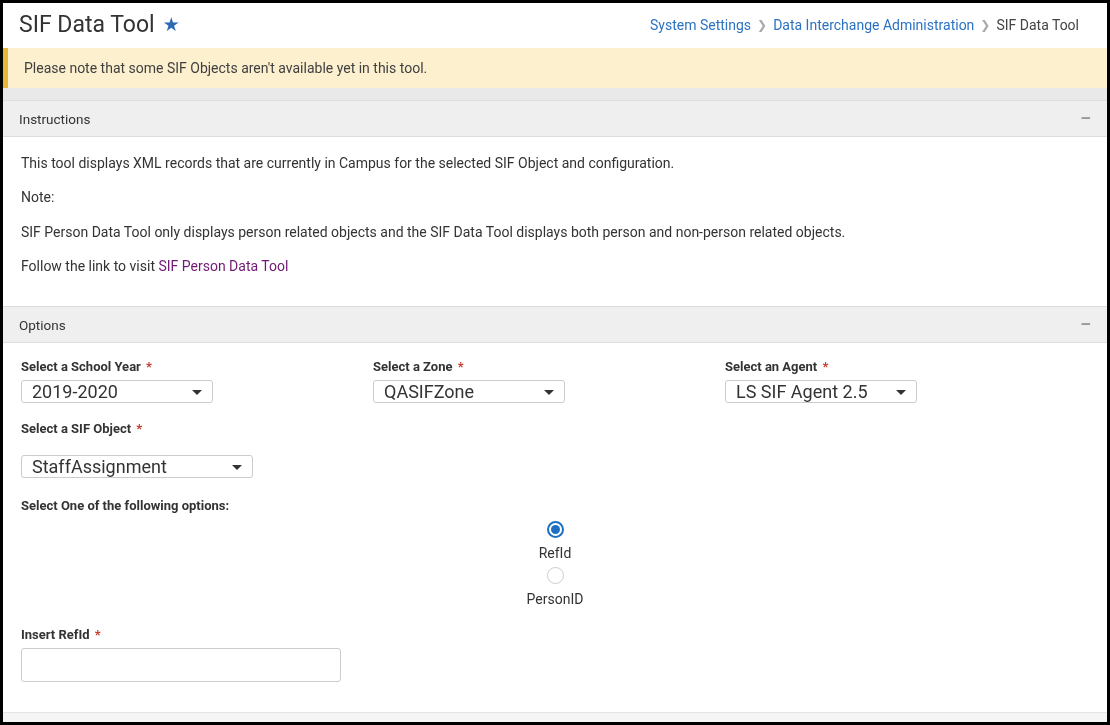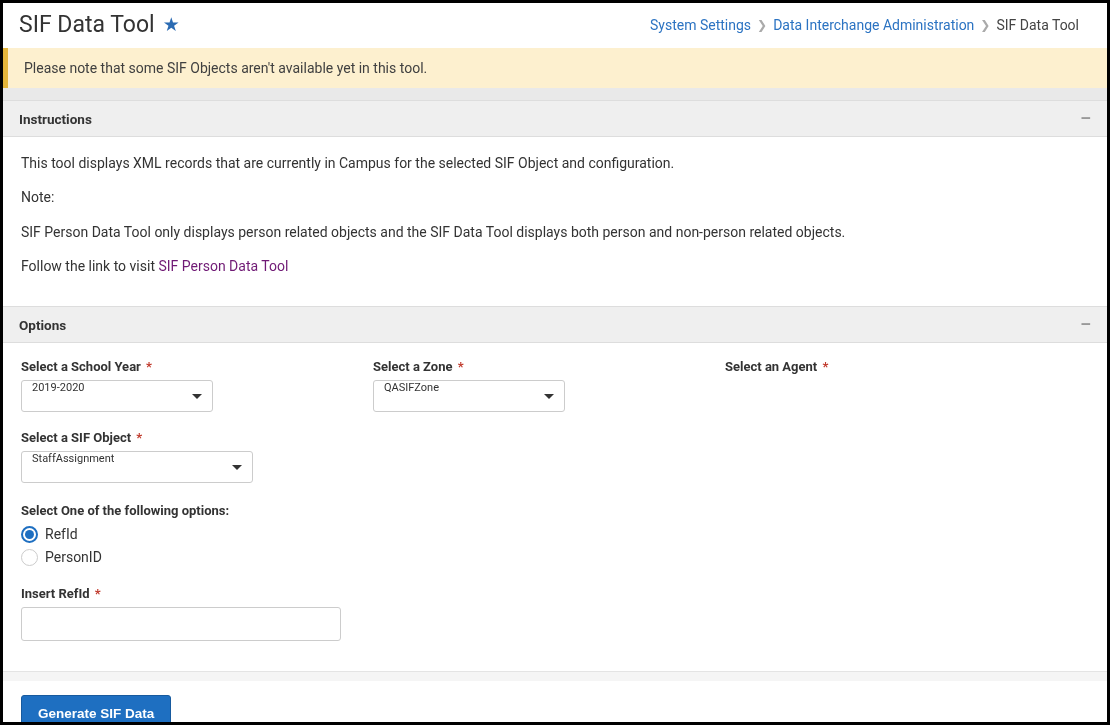--- a/index.html
+++ b/index.html
@@ -66,21 +66,21 @@
       background: #efefef;
       border-top: 1px solid #ddd;
       border-bottom: 1px solid #ddd;
       padding: 9px 16px;
       display: flex;
       justify-content: space-between;
       align-items: center;
     }
     .section-header-title {
       font-size: 13.5px;
-      font-weight: 700;
+      font-weight: 400;
       color: #333;
     }
     .minus-icon {
       color: #999;
       font-size: 17px;
       font-weight: 700;
       line-height: 1;
     }
     .section-body {
       padding: 16px 18px;
@@ -117,28 +117,28 @@
       color: #333;
       margin-bottom: 6px;
     }
     .field-label .req {
       color: #c0392b;
       margin-left: 2px;
     }
     .dropdown {
       position: relative;
       width: 192px;
-      height: 32px;
+      height: 23px;
       border: 1px solid #ccc;
       border-radius: 3px;
       background: #fff;
       display: flex;
-      align-items: flex-start;
+      align-items: flex-end;
       padding: 0 26px 0 10px;
-      font-size: 11px;
+      font-size: 18px;
       color: #333;
       cursor: pointer;
     }
     .dropdown.wide { width: 232px; }
     .dropdown::after {
       content: "";
       position: absolute;
       right: 10px;
       top: 50%;
       margin-top: -2px;
@@ -149,24 +149,26 @@
     .radio-group-label {
       font-size: 13px;
       font-weight: 700;
       color: #333;
       margin-bottom: 8px;
       display: block;
       margin-top: 16px;
     }
     .radio-option {
       display: flex;
+      align-items: center;
       gap: 7px;
       margin-bottom: 6px;
       font-size: 14px;
       color: #333;
+      flex-direction: column;
     }
     .radio-circle {
       width: 17px;
       height: 17px;
       border-radius: 50%;
       border: 1.5px solid #ccc;
       display: flex;
       align-items: center;
       justify-content: center;
       background: #fff;
@@ -261,24 +263,27 @@
       </div>
     </div>
     <div class="form-field">
       <label class="field-label"><span>Select a Zone</span> <span class="req">*</span></label>
       <div class="dropdown">
         <span>QASIFZone</span>
       </div>
     </div>
     <div class="form-field">
       <label class="field-label"><span>Select an Agent</span> <span class="req">*</span></label>
+      <div class="dropdown">
+        <span>LS SIF Agent 2.5</span>
+      </div>
     </div>
   </div>
 
-  <div class="form-field" style="margin-bottom:20px;">
+  <div class="form-field" style="margin-bottom:20px;gap:13px;">
     <label class="field-label"><span>Select a SIF Object</span> <span class="req">*</span></label>
     <div class="dropdown wide">
       <span>StaffAssignment</span>
     </div>
   </div>
 
   <span class="radio-group-label">Select One of the following options:</span>
   <div class="radio-option">
     <span class="radio-circle checked"></span>
     <span>RefId</span>

